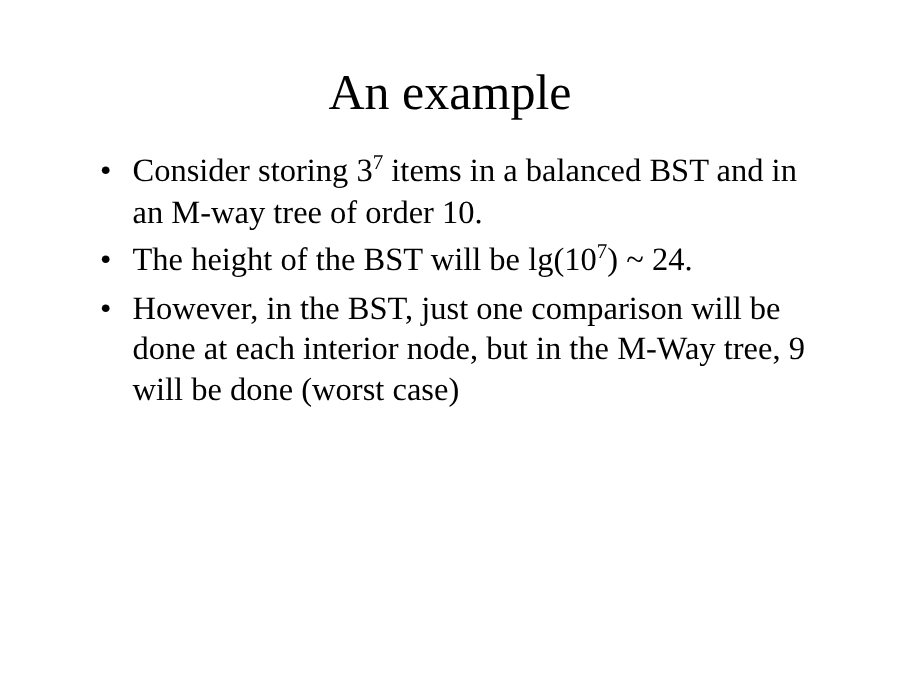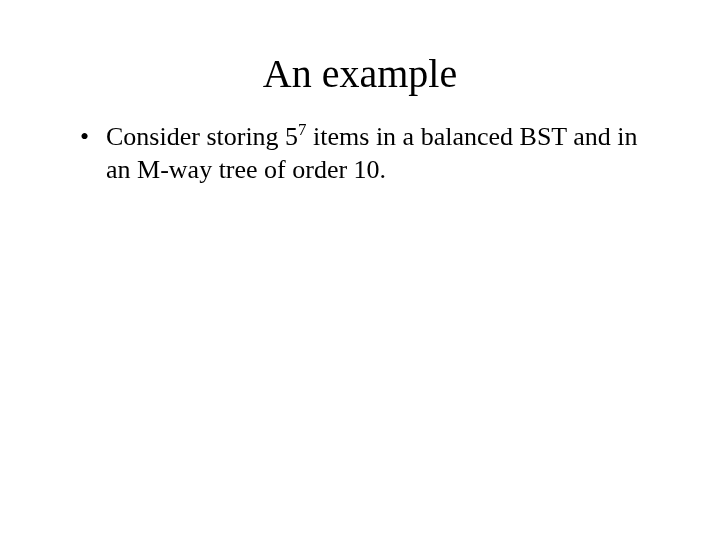--- a/index.html
+++ b/index.html
@@ -48,15 +48,17 @@
     vertical-align: super;
     line-height: 0;
   }
 </style>
 </head>
 <body>
 
 <div class="slide">
   <h1 class="title">An example</h1>
   <ul class="bullets">
-      <li><span>Consider storing 5</span><sup>7</sup><span> items in a balanced BST and in an M-way tree of order 10.</span></li>
+      <li><span>Consider storing 3</span><sup>7</sup><span> items in a balanced BST and in an M-way tree of order 10.</span></li>
+      <li><span>The height of the BST will be lg(10</span><sup>7</sup><span>) ~ 24.</span></li>
+      <li><span>However, in the BST, just one comparison will be done at each interior node, but in the M-Way tree, 9 will be done (worst case)</span></li>
     </ul>
 </div>
 
 </body></html>

